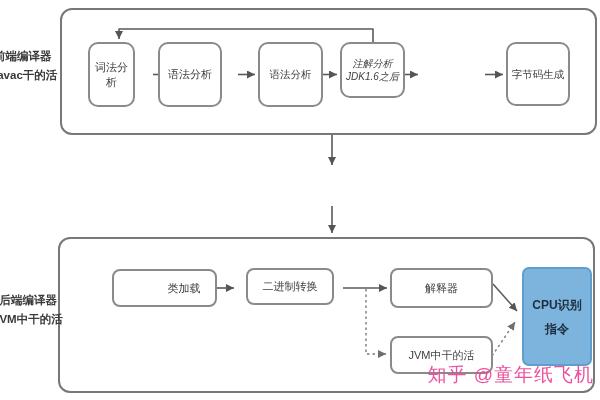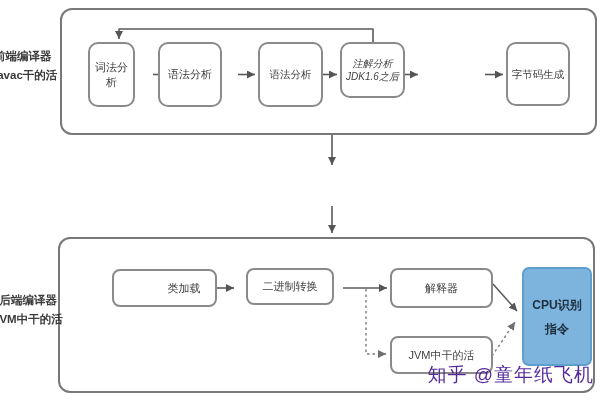--- a/index.html
+++ b/index.html
@@ -35,21 +35,21 @@
     font-size:12px;font-weight:bold;line-height:2.0;
   }
   .sidelabel{
     position:absolute;font-weight:bold;font-size:11.5px;line-height:19px;
     color:#3a3a3a;text-align:right;white-space:nowrap;
   }
   .sidelabel.front{left:-6px;top:47px;width:56px;}
   .sidelabel.back{left:-7px;top:291px;width:64px;}
   .watermark{
     position:absolute;right:6px;top:362px;font-size:19px;letter-spacing:1px;
-    color:#4c1d95;white-space:nowrap;z-index:5;opacity:.95;
+    color:#ec4899;white-space:nowrap;z-index:5;opacity:.95;
   }
 </style>
 </head>
 <body>
 
 <div class="stage">
 
   <svg class="lines" viewBox="0 0 600 400">
     <defs>
       <marker id="ah" markerUnits="userSpaceOnUse" markerWidth="10" markerHeight="10" refX="8" refY="4" orient="auto">

